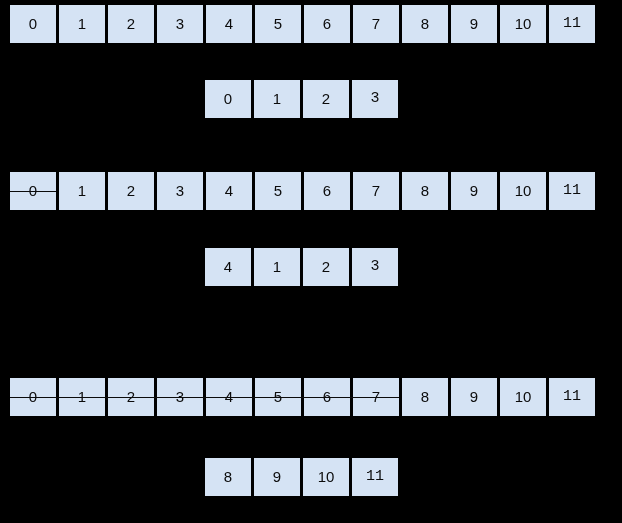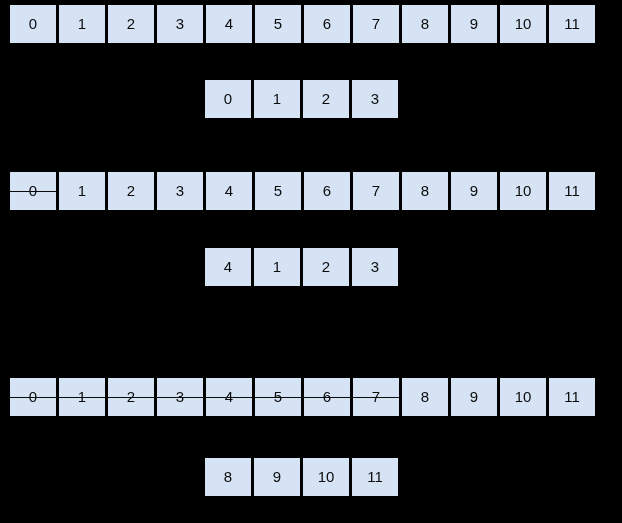--- a/index.html
+++ b/index.html
@@ -38,20 +38,21 @@
     font-size: 15px;
     line-height: 38px;
     text-align: center;
     margin-right: 3px;
     height: 38px;
     overflow: visible;
   }
 
   .cell:last-child {
     margin-right: 0;
+    font-family: Liberation Mono, monospace;
   }
 
   .cell > .cell-label {
     display: block;
     position: relative;
     z-index: 1;
     height: 38px;
     line-height: 38px;
   }
 

